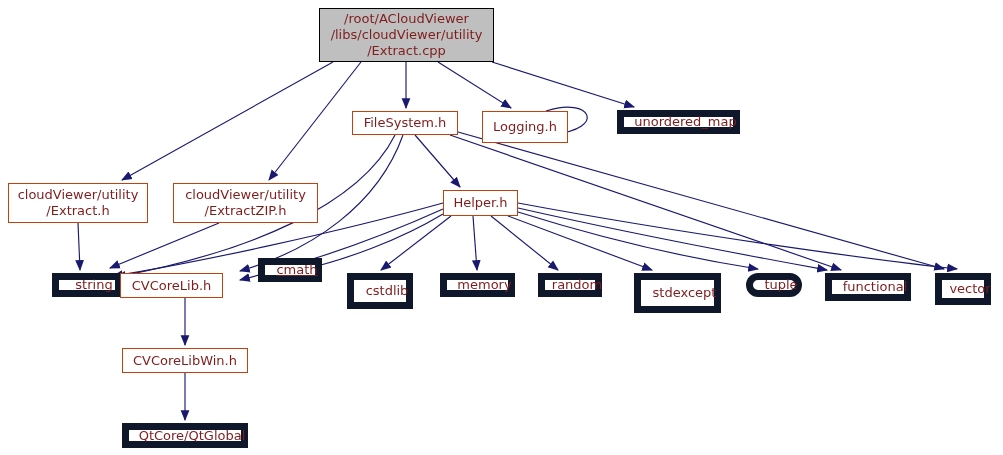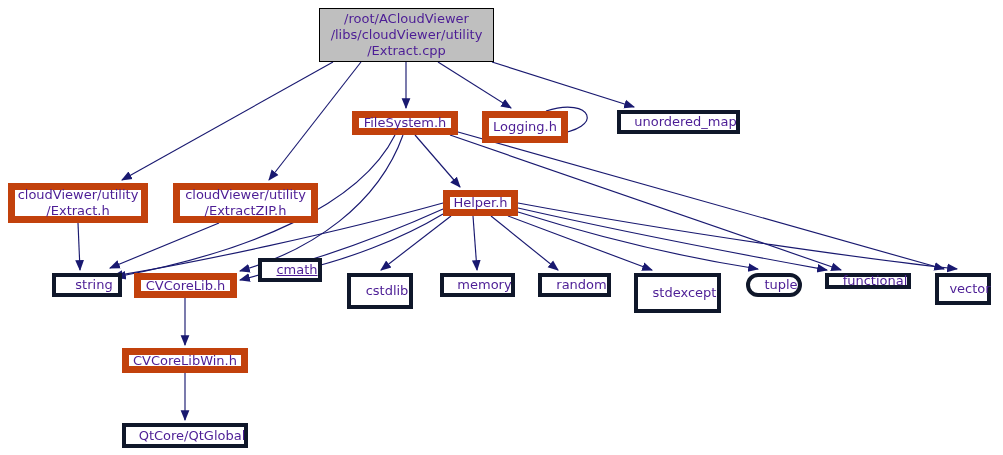--- a/index.html
+++ b/index.html
@@ -22,26 +22,26 @@
   .node {
     position:absolute;
     box-sizing:border-box;
     display:flex;
     align-items:center;
     justify-content:center;
     text-align:center;
     white-space:pre-line;
     font-size:13px;
     line-height:16px;
-    color:#4c1d95;
+    color:#7f1d1d;
     background:#ffffff;
   }
   .node.current  { background:#bfbfbf; border:1px solid #000000; }
-  .node.internal { background:#ffffff; border:7px solid #c2410c; }
-  .node.external { background:#ffffff; border:4px solid #0f172a;padding-left:14px; }
+  .node.internal { background:#ffffff; border:1px solid #c2410c; }
+  .node.external { background:#ffffff; border:7px solid #0f172a;padding-left:14px; }
 </style>
 </head>
 <body>
 
 <div id="stage">
   <svg id="edges" width="1003" height="455" viewBox="0 0 1003 455" xmlns="http://www.w3.org/2000/svg">
     <defs>
       <marker id="arrow" viewBox="0 0 10 10" refX="9" refY="5" markerWidth="9.5" markerHeight="9.5" orient="auto">
         <path d="M 0 1 L 10 5 L 0 9 z" fill="#191970"></path>
       </marker>
@@ -77,24 +77,24 @@
 /Extract.cpp</div>
     <div class="node internal" style="left: 352px; top: 111px; width: 106px; height: 24px;">FileSystem.h</div>
     <div class="node internal" style="left: 482px; top: 111px; width: 86px; height: 32px;">Logging.h</div>
     <div class="node external" style="left: 617px; top: 110px; width: 123px; height: 24px;">unordered_map</div>
     <div class="node internal" style="left: 8px; top: 183px; width: 140px; height: 40px;">cloudViewer/utility
 /Extract.h</div>
     <div class="node internal" style="left: 173px; top: 183px; width: 145px; height: 40px;">cloudViewer/utility
 /ExtractZIP.h</div>
     <div class="node internal" style="left: 443px; top: 190px; width: 75px; height: 26px;">Helper.h</div>
     <div class="node external" style="left: 52px; top: 273px; width: 70px; height: 24px;">string</div>
-    <div class="node internal" style="left: 134px; top: 273px; width: 103px; height: 25px;">CVCoreLib.h</div>
+    <div class="node internal" style="left: 120px; top: 273px; width: 103px; height: 25px;">CVCoreLib.h</div>
     <div class="node external" style="left: 258px; top: 258px; width: 64px; height: 24px; text-decoration: underline;">cmath</div>
     <div class="node external" style="left: 347px; top: 273px; width: 66px; height: 36px;">cstdlib</div>
     <div class="node external" style="left: 440px; top: 273px; width: 75px; height: 24px;">memory</div>
-    <div class="node external" style="left: 538px; top: 273px; width: 73px; height: 24px;">random</div>
+    <div class="node external" style="left: 538px; top: 273px; width: 64px; height: 24px;">random</div>
     <div class="node external" style="left: 634px; top: 273px; width: 87px; height: 40px;">stdexcept</div>
     <div class="node external" style="left: 746px; top: 273px; width: 56px; height: 24px; border-radius: 12px;">tuple</div>
-    <div class="node external" style="left: 825px; top: 273px; width: 86px; height: 16px;">functional</div>
+    <div class="node external" style="left: 825px; top: 273px; width: 86px; height: 28px;">functional</div>
     <div class="node external" style="left: 935px; top: 273px; width: 56px; height: 32px;">vector</div>
     <div class="node external" style="left: 122px; top: 423px; width: 126px; height: 25px;">QtCore/QtGlobal</div>
     <div class="node internal" style="left: 122px; top: 348px; width: 126px; height: 25px;">CVCoreLibWin.h</div>
   </div>
 
 </body></html>

